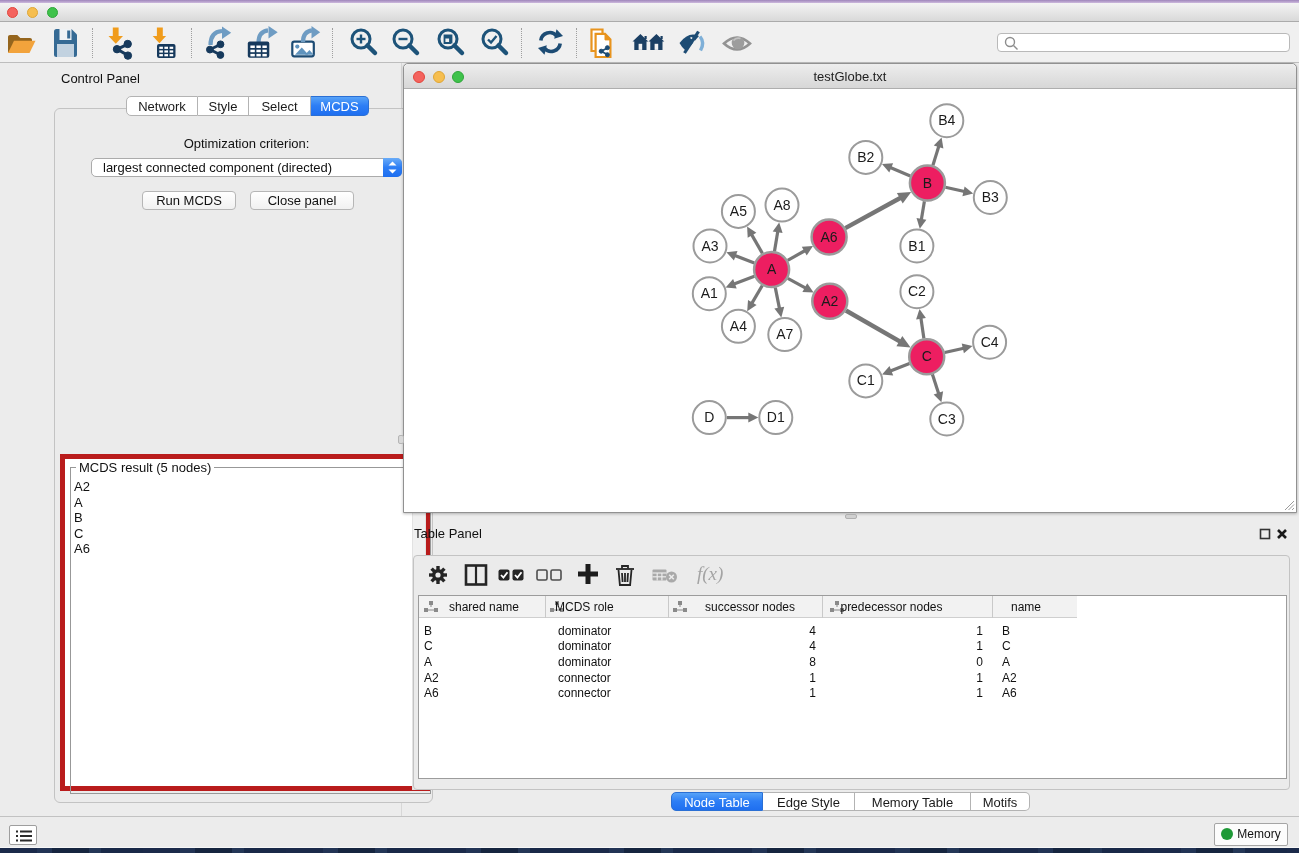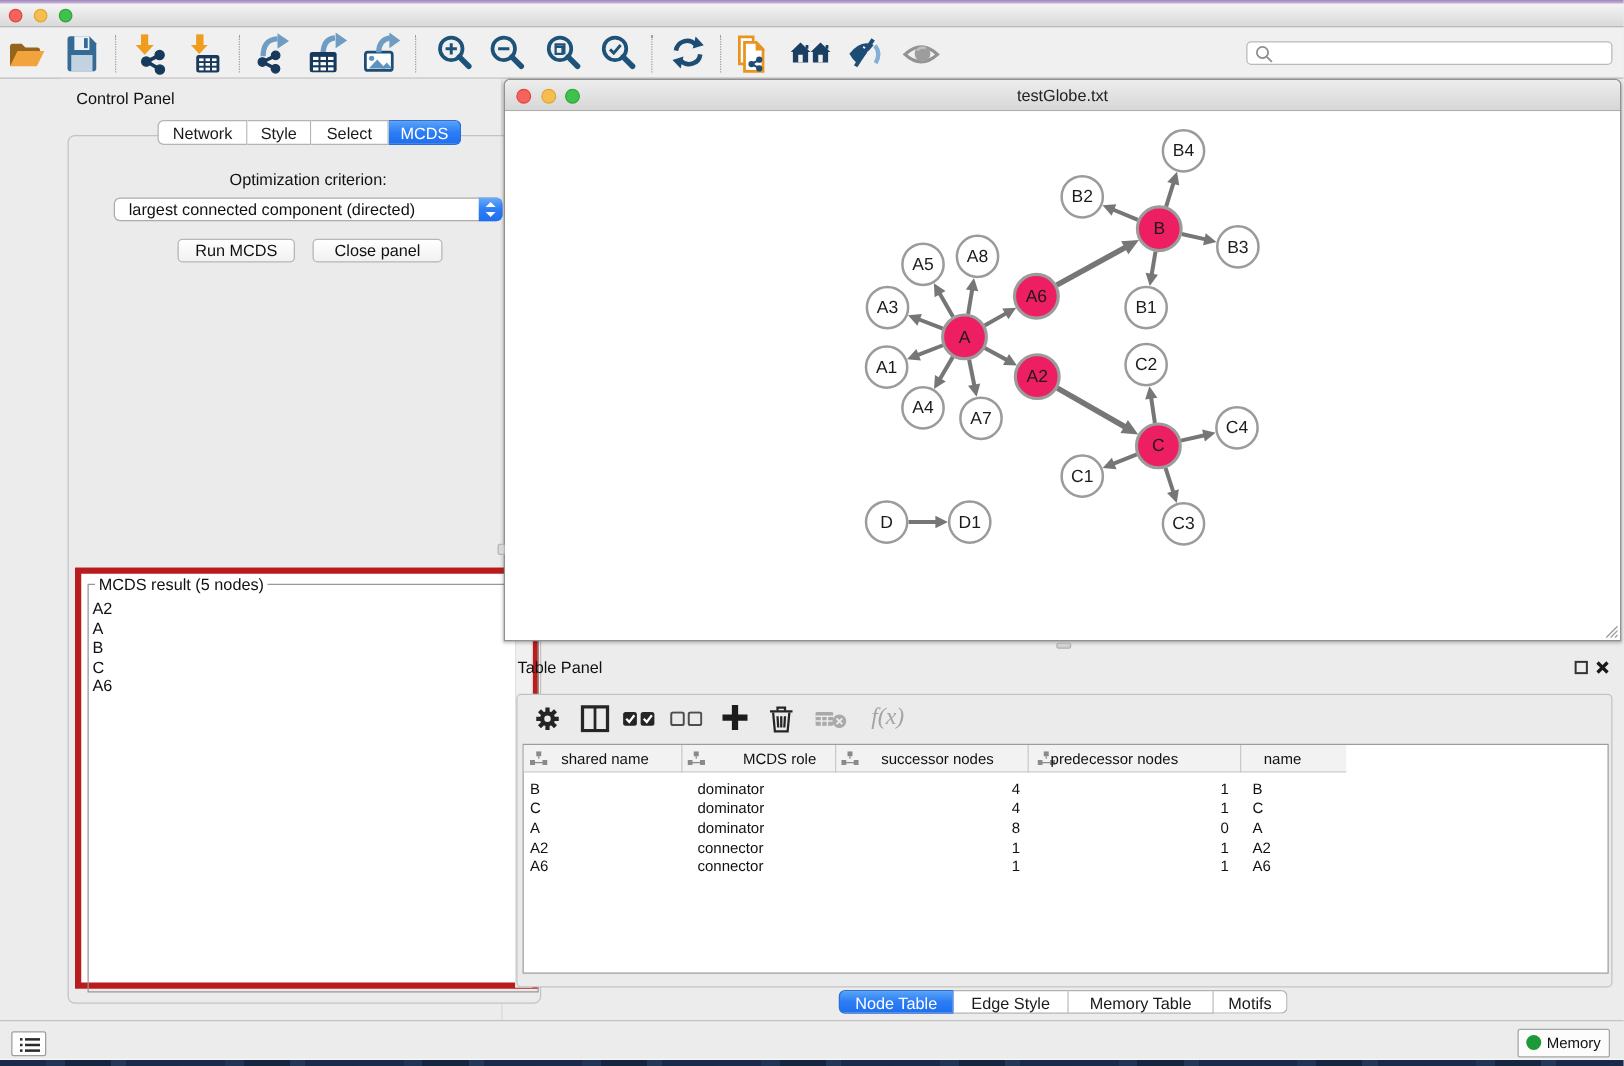--- a/index.html
+++ b/index.html
@@ -469,21 +469,21 @@
       </svg>
     <svg class="hicon" style="left:411px" width="14" height="12" viewBox="0 0 14 12">
         <g fill="#8a8a8a">
           <rect x="5" y="0" width="4" height="4"></rect>
           <rect x="0" y="7" width="4" height="4"></rect>
           <rect x="10" y="7" width="4" height="4"></rect>
         </g>
         <path d="M7 4 v2 M2 9 h10 M2 7 v2 M12 7 v2" stroke="#8a8a8a" stroke-width="1" fill="none"></path>
       </svg>
     <div class="hcell" style="left:30px;width:73px;text-align:left">shared name</div>
-    <div class="hcell" style="left:160px;width:74px;text-align:right">MCDS role</div>
+    <div class="hcell" style="left:136px;width:74px;text-align:left">MCDS role</div>
     <div class="hcell" style="left:276px;width:110px;text-align:center">successor nodes</div>
     <div class="hcell" style="left:410px;width:125px;text-align:center">predecessor nodes</div>
     <div class="hcell" style="left:592px;width:38px;text-align:left">name</div>
   </div>
   <div class="trow" style="left:5px;top:27.5px">B</div>
     <div class="trow" style="left:139px;top:27.5px">dominator</div>
     <div class="trow" style="left:300px;top:27.5px;width:97px;text-align:right">4</div>
     <div class="trow" style="left:470px;top:27.5px;width:94px;text-align:right">1</div>
     <div class="trow" style="left:583px;top:27.5px">B</div>
   <div class="trow" style="left:5px;top:43.2px">C</div>

